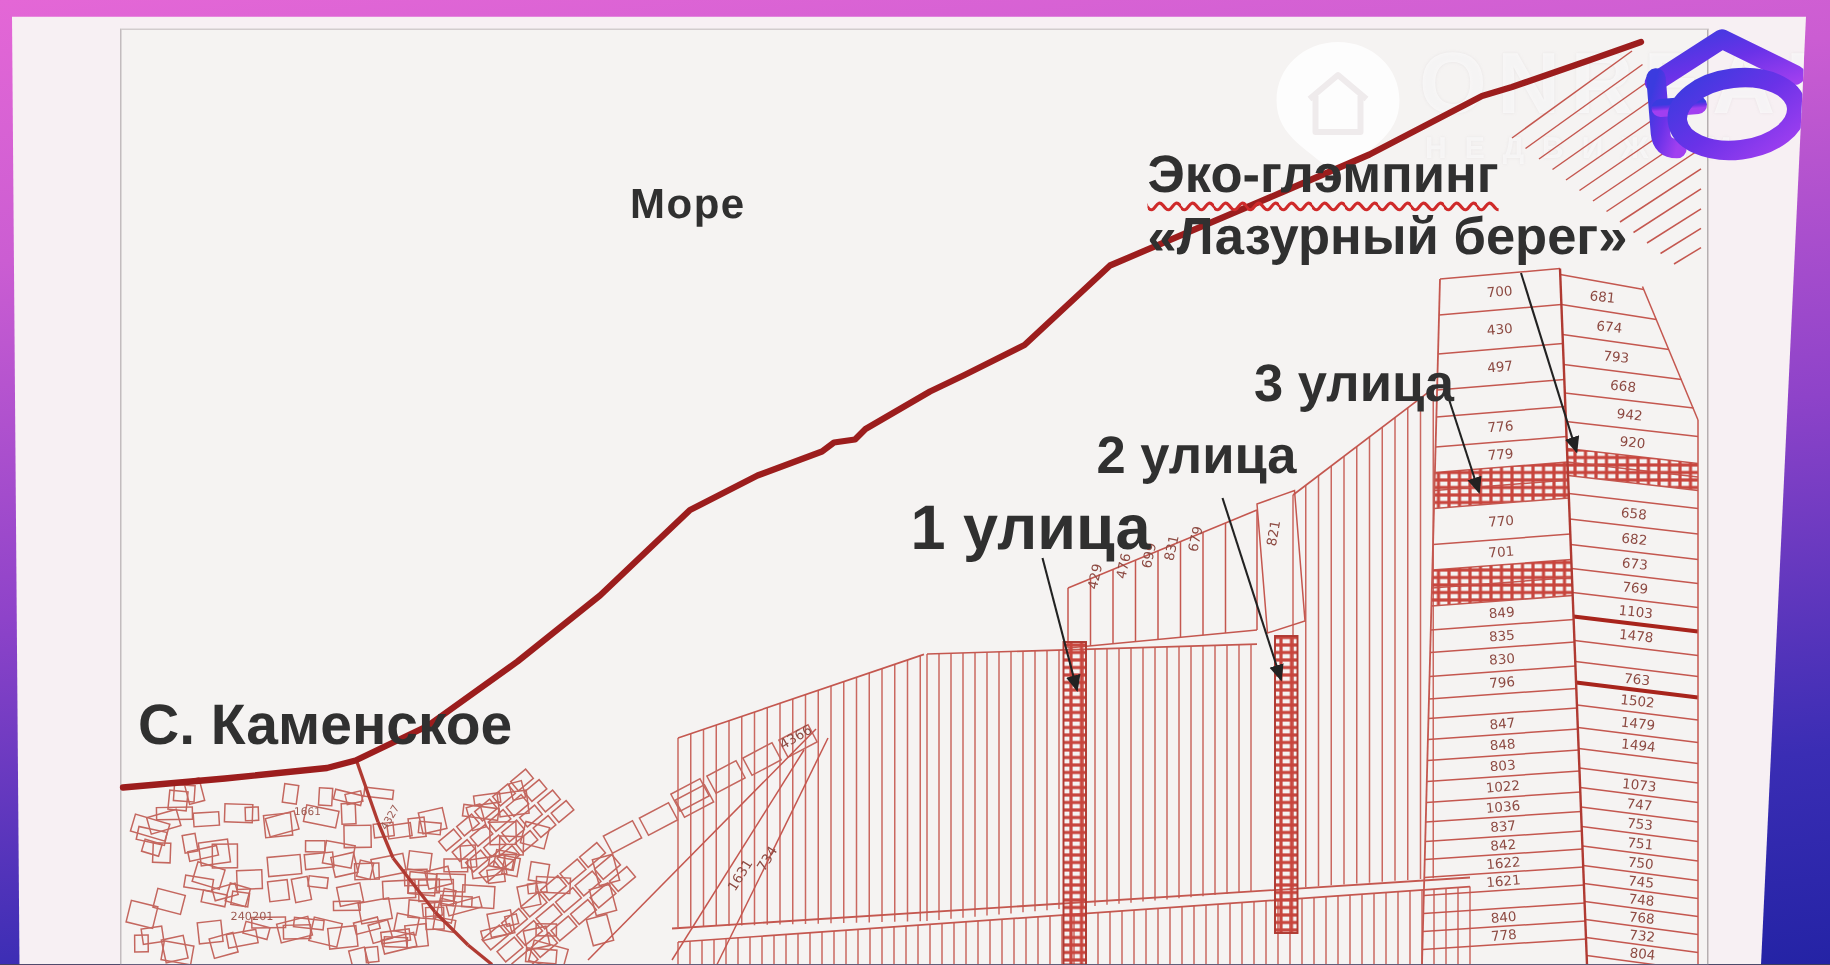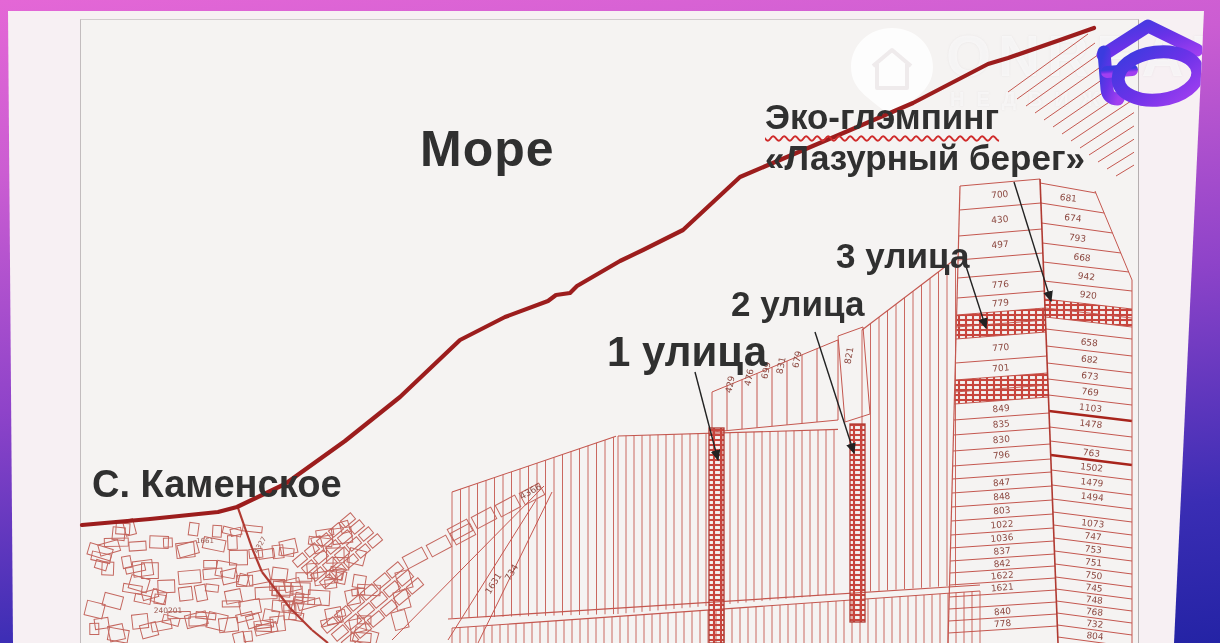--- a/index.html
+++ b/index.html
@@ -10,21 +10,21 @@
         clip-path:polygon(8px 11px,1204px 11px,1174px 643px,13px 643px);}
   #map{position:absolute;left:80px;top:19px;width:1057px;height:624px;background:#f5f3f2;
        border-left:1px solid #c2bcbe;border-right:1px solid #b5aeb0;border-top:1px solid #d2cccd;}
   #wm{position:absolute;inset:0;z-index:5;}
   .wm-brand{position:absolute;left:946px;top:22px;font-size:58px;font-weight:bold;
             letter-spacing:7px;color:rgba(255,255,255,0.60);text-shadow:0 0 2px rgba(205,200,202,0.35);}
   .wm-sub{position:absolute;left:950px;top:88px;font-size:20px;font-weight:bold;
           letter-spacing:12px;color:rgba(255,255,255,0.55);text-shadow:0 0 2px rgba(205,200,202,0.3);}
   #mp{position:absolute;inset:0;z-index:10;}
   .lbl{position:absolute;z-index:20;color:#303030;font-weight:bold;white-space:nowrap;}
-  #sea{left:420px;top:120px;font-size:50px;letter-spacing:1px;}
+  #sea{left:420px;top:120px;font-size:28px;letter-spacing:1px;}
   #glamp{left:765px;top:96px;font-size:35px;line-height:1.18;}
   .wavy{text-decoration:underline wavy #cf2a2a 2px;text-underline-offset:6px;}
   #st1{left:607px;top:328px;font-size:42px;}
   #st2{left:731px;top:284px;font-size:35px;text-align:right;}
   #st3{left:836px;top:236px;font-size:35px;text-align:right;}
   #vil{left:92px;top:463px;font-size:38px;text-align:center;}
   #logo{position:absolute;inset:0;z-index:30;}
 </style>
 </head>
 <body>

